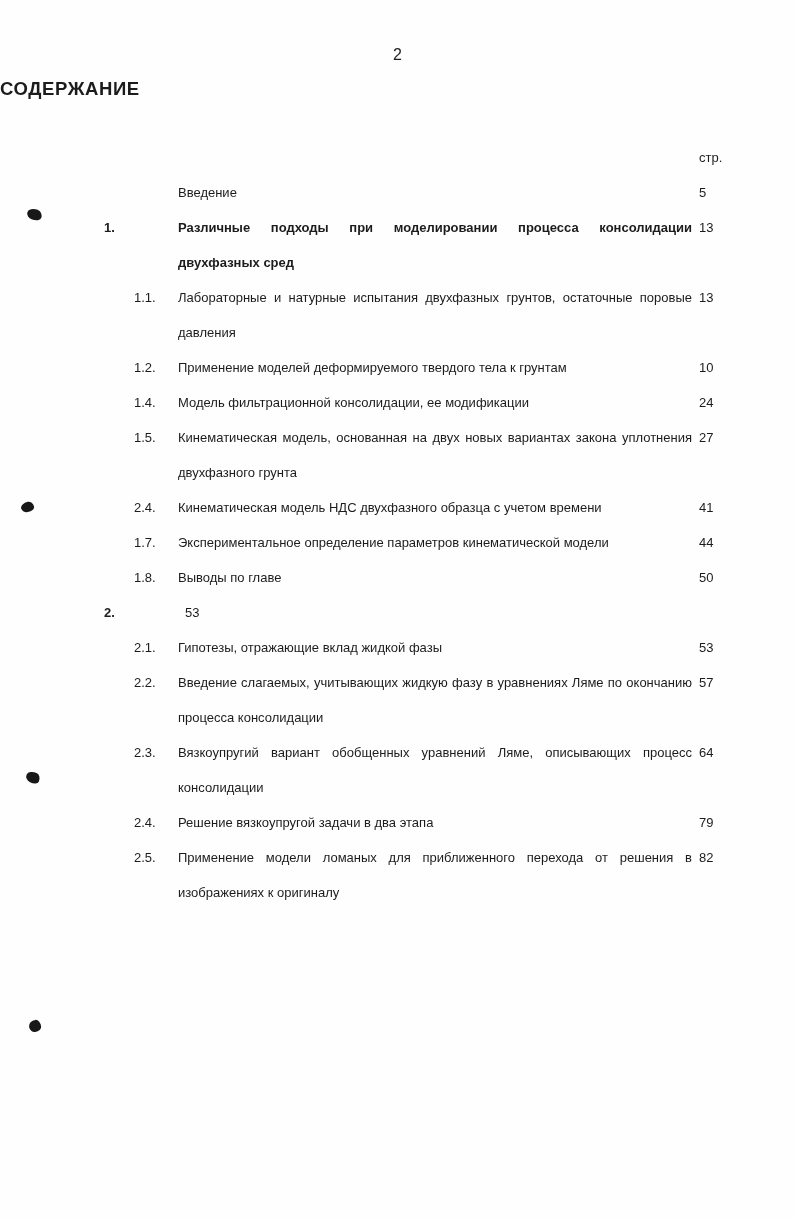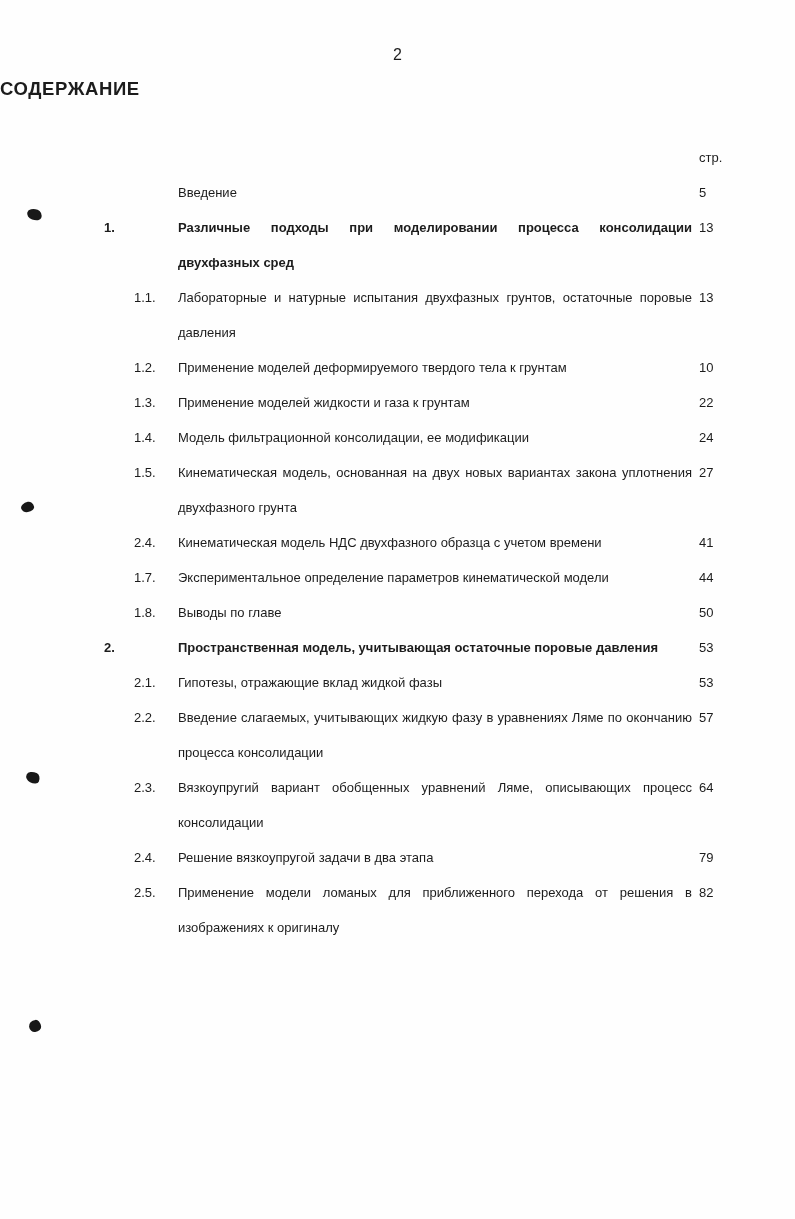--- a/index.html
+++ b/index.html
@@ -96,25 +96,20 @@
       <span class="text">Лабораторные и натурные испытания двухфазных грунтов, остаточные поровые давления</span>
       <span class="pagecol">13</span>
     </div>
 
     <div class="row">
       <span class="label">1.2.</span>
       <span class="text">Применение моделей деформируемого твердого тела к грунтам</span>
       <span class="pagecol">10</span>
     </div>
 
-    <div class="row">
-      <span class="label">1.3.</span>
-      <span class="text">Применение моделей жидкости и газа к грунтам</span>
-      <span class="pagecol">22</span>
-    </div>
 
     <div class="row">
       <span class="label">1.4.</span>
       <span class="text">Модель фильтрационной консолидации, ее модификации</span>
       <span class="pagecol">24</span>
     </div>
 
     <div class="row">
       <span class="label">1.5.</span>
       <span class="text">Кинематическая модель, основанная на двух новых вариантах закона уплотнения двухфазного грунта</span>
@@ -134,21 +129,20 @@
     </div>
 
     <div class="row">
       <span class="label">1.8.</span>
       <span class="text">Выводы по главе</span>
       <span class="pagecol">50</span>
     </div>
 
     <div class="row chapter bold">
       <span class="label">2.</span>
-      <span class="text">Пространственная модель, учитывающая остаточные поровые давления</span>
       <span class="pagecol">53</span>
     </div>
 
     <div class="row">
       <span class="label">2.1.</span>
       <span class="text">Гипотезы, отражающие вклад жидкой фазы</span>
       <span class="pagecol">53</span>
     </div>
 
     <div class="row">

